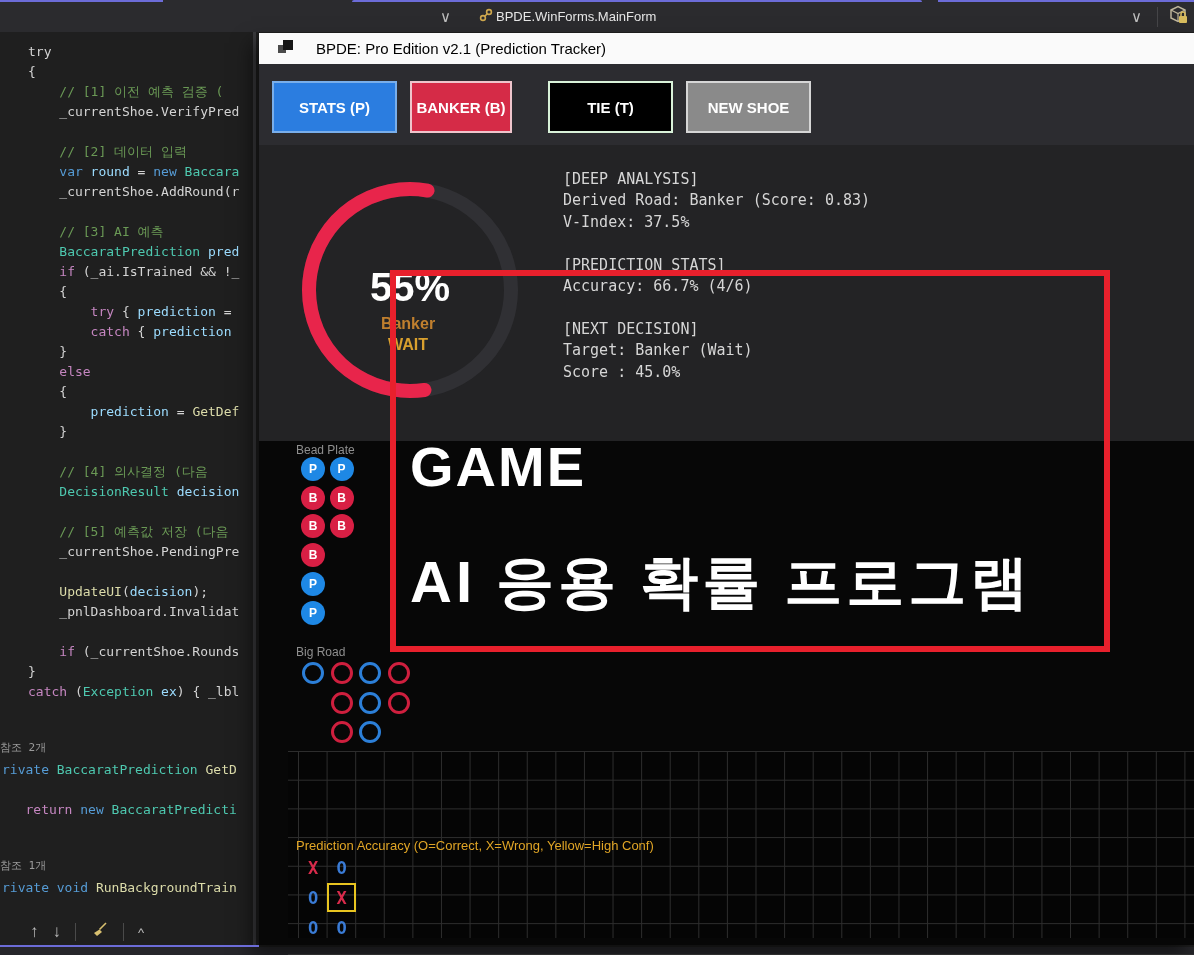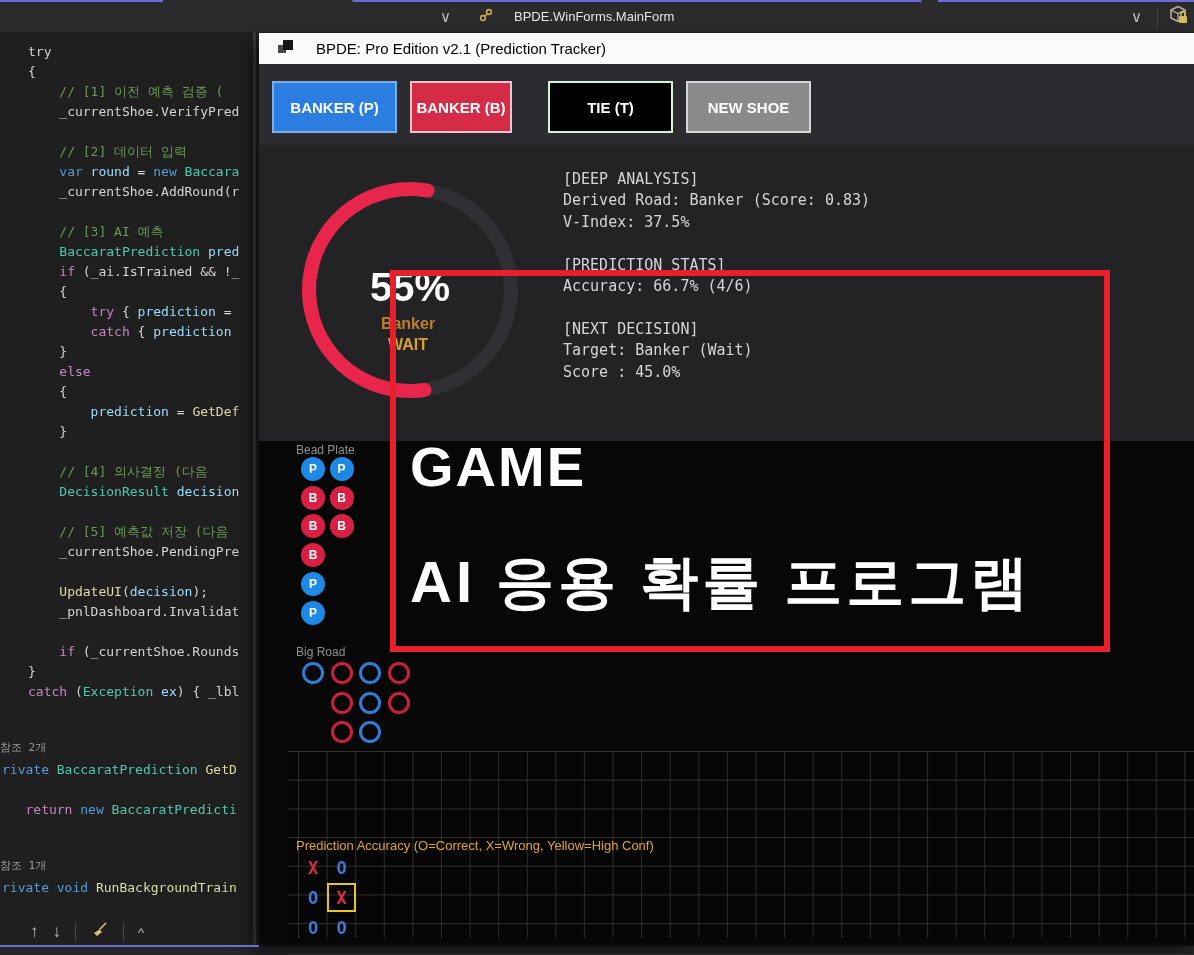--- a/index.html
+++ b/index.html
@@ -6,21 +6,21 @@
   #stage{position:relative;width:1194px;height:955px;overflow:hidden;background:#1e1e1e;
          font-family:"Liberation Sans",sans-serif;}
 
   
   .vs-topbar{position:absolute;left:0;top:0;width:1194px;height:32px;background:#2b2b2e;}
   .tabline{position:absolute;top:0;height:2px;background:#6c6cd8;}
   .tl1{left:0;width:163px;}
   .tl2{left:352px;width:570px;border-radius:3px 3px 0 0;}
   .tl3{left:938px;width:256px;}
   .chev{position:absolute;color:#bfbfbf;font-size:15px;line-height:15px;}
-  .vs-form-combo{position:absolute;left:478px;top:4px;height:24px;display:flex;align-items:center;gap:20px;color:#e6e6e6;font-size:13px;}
+  .vs-form-combo{position:absolute;left:478px;top:4px;height:24px;display:flex;align-items:center;gap:2px;color:#e6e6e6;font-size:13px;}
   .vs-right-icons{position:absolute;right:6px;top:4px;display:flex;align-items:center;gap:10px;}
 
   
   .code-panel{position:absolute;left:0;top:32px;width:258px;height:913px;background:#1f1f1f;overflow:hidden;}
   .code-panel:after{content:"";position:absolute;right:2px;top:0;width:3px;height:100%;background:#3a3a3d;}
   .code,.code *{font-family:"DejaVu Sans Mono","Liberation Mono",monospace;font-size:13px;}
   .code{position:absolute;left:28px;top:10px;line-height:20px;white-space:pre;}
   .code-line{height:20px;white-space:pre;}
   .pl{color:#d4d4d4}.cm{color:#6a9955}.kw{color:#569cd6}.ct{color:#c586c0}
   .ty{color:#4ec9b0}.vr{color:#9cdcfe}.mt{color:#dcdcaa}
@@ -136,21 +136,21 @@
       <span>
         <svg width="17" height="16" viewBox="0 0 17 16">
           <rect x="1" y="6" width="8" height="8" fill="#4a4a4a"></rect>
           <rect x="6" y="1" width="10" height="10" fill="#161616"></rect>
         </svg>
       </span>
       <span class="t">BPDE: Pro Edition v2.1 (Prediction Tracker)</span>
     </div>
 
     <div class="btnrow">
-      <div class="game-btn" id="btn0" style="left: 13px; width: 125px; background: rgb(43, 125, 224); border: 2px solid rgb(121, 174, 234);">BANKER (P)</div>
+      <div class="game-btn" id="btn0" style="left: 13px; width: 125px; background: rgb(43, 125, 224); border: 2px solid rgb(121, 174, 234);">STATS (P)</div>
       <div class="game-btn" id="btn1" style="left: 151px; width: 102px; background: rgb(213, 43, 71); border: 2px solid rgb(238, 196, 203);">BANKER (B)</div>
       <div class="game-btn" id="btn2" style="left: 289px; width: 125px; background: #000000; border: 2px solid rgb(217, 242, 217);">TIE (T)</div>
       <div class="game-btn" id="btn3" style="left: 427px; width: 125px; background: rgb(138, 138, 138); border: 2px solid rgb(214, 214, 214);">NEW SHOE</div>
     </div>
 
     <div class="appmain">
       <svg class="donut" width="240" height="240">
         <g transform="translate(120,120) scale(-1,1) rotate(-100)">
           <circle r="101" fill="none" id="donut-track" stroke-width="14" stroke="#303034"></circle>
           <circle r="101" fill="none" id="donut-arc" stroke-width="14" stroke-linecap="round" stroke="#e8254b" stroke-dasharray="349.0 634.6"></circle>

